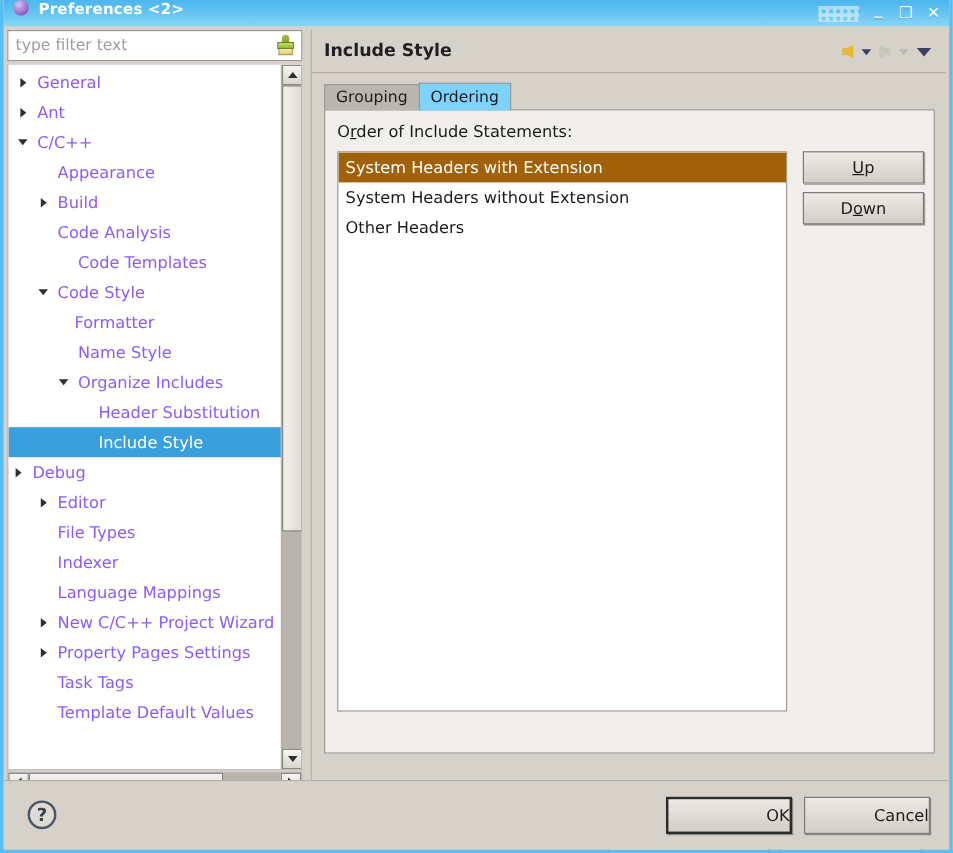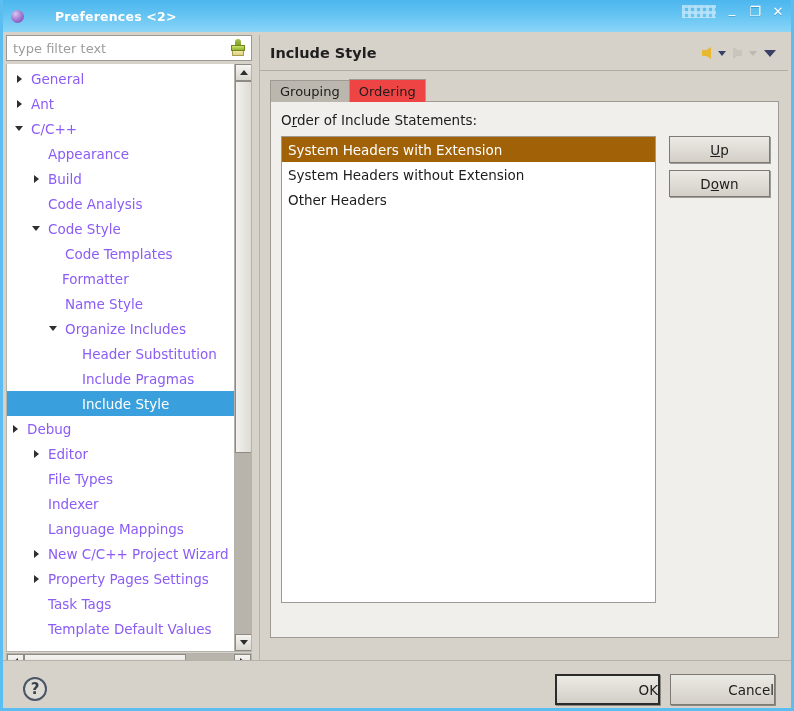--- a/index.html
+++ b/index.html
@@ -16,26 +16,25 @@
     width: 794px; height: 711px;
     background: #d6d2ca;
     border: 3px solid #5bbdf0;
     border-top: none;
     overflow: hidden;
   }
 
   
   #titlebar {
     position: relative;
-    height: 32px;
+    height: 22px;
     background: linear-gradient(to bottom, #4cb6ee 0%, #63c3f2 45%, #8ad5f7 100%);
-    display: flex; align-items: center;
+    display: flex; 
     padding: 0 4px;
     user-select: none;
-    gap: 23px;
   }
   #app-sphere {
     width: 13px; height: 13px; border-radius: 50%;
     margin: 0 8px 0 4px;
     background: radial-gradient(circle at 35% 30%, #d9c6ef 0%, #a87fd6 45%, #6a3fa8 100%);
     flex: none;
   }
   #title-text {
     color: #ffffff;
     font-weight: bold;
@@ -257,21 +256,21 @@
     padding: 0 9px;
     display: flex; align-items: center;
     font-size: 13px; color: #1c1c1c;
     cursor: default;
     border: 1px solid #9d9a93;
     border-bottom: none;
     margin-right: -1px;
   }
   .tab.inactive { background: #bcb7ae; }
   .tab.active {
-    background: #ef4444;
+    background: #7dd3fc;
     border-color: #9d9a93;
     position: relative; z-index: 2;
     height: 23px;
   }
   #tabpanel {
     position: absolute; left: 10px; top: 66px;
     width: 509px; height: 537px;
     background: #f1efeb;
     border: 1px solid #9d9a93;
   }
@@ -419,51 +418,47 @@
             <div class="tnode" style="padding-left: 21px;">
               <div class="tw">
                 <div class="arrow-right"></div>
               </div>
               <span class="tlabel">Build</span>
             </div>
             <div class="tnode" style="padding-left: 21px;">
               <div class="tw none"></div>
               <span class="tlabel">Code Analysis</span>
             </div>
+            <div class="tnode" style="padding-left: 38px;">
+              <div class="tw none"></div>
+              <span class="tlabel">Code Templates</span>
+            </div>
             <div class="tnode" style="padding-left: 21px;">
               <div class="tw">
                 <div class="arrow-down"></div>
               </div>
               <span class="tlabel">Code Style</span>
             </div>
+            <div class="tnode" style="padding-left: 35px;">
+              <div class="tw none"></div>
+              <span class="tlabel">Formatter</span>
+            </div>
             <div class="tnode" style="padding-left: 38px;">
               <div class="tw none"></div>
-              <span class="tlabel">Code Templates</span>
-            </div>
-            <div class="tnode" style="padding-left: 35px;">
-              <div class="tw none"></div>
-              <span class="tlabel">Formatter</span>
+              <span class="tlabel">Name Style</span>
             </div>
             <div class="tnode" style="padding-left: 38px;">
-              <div class="tw none"></div>
-              <span class="tlabel">Name Style</span>
-            </div>
-            <div class="tnode" style="padding-left: 38px;">
               <div class="tw">
                 <div class="arrow-down"></div>
               </div>
               <span class="tlabel">Organize Includes</span>
             </div>
             <div class="tnode" style="padding-left: 55px;">
               <div class="tw none"></div>
               <span class="tlabel">Header Substitution</span>
-            </div>
-            <div class="tnode" style="padding-left: 55px;">
-              <div class="tw none"></div>
-              <span class="tlabel">Include Pragmas</span>
             </div>
             <div class="tnode sel" style="padding-left: 55px;">
               <div class="tw none"></div>
               <span class="tlabel">Include Style</span>
             </div>
             <div class="tnode" style="">
               <div class="tw">
                 <div class="arrow-right"></div>
               </div>
               <span class="tlabel">Debug</span>

